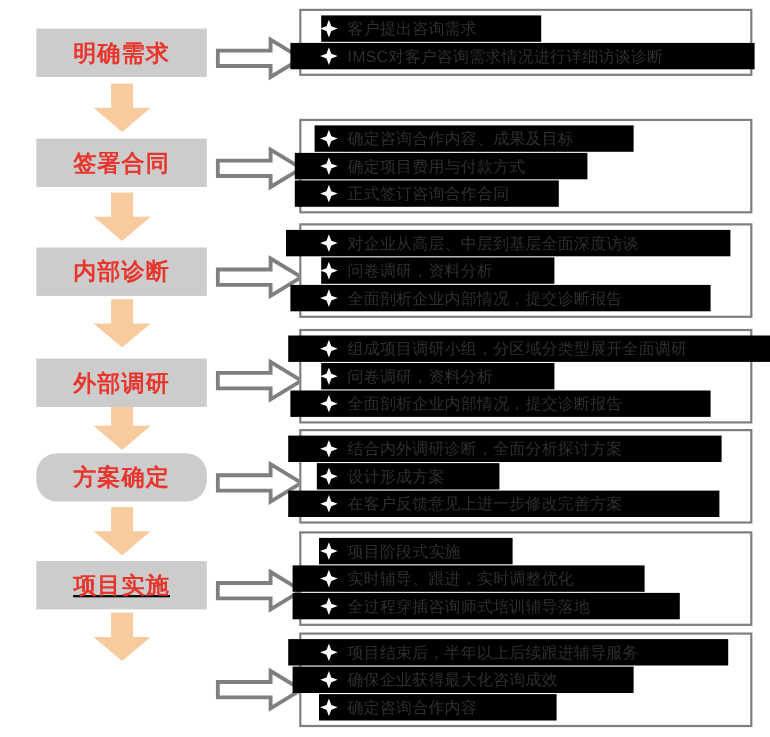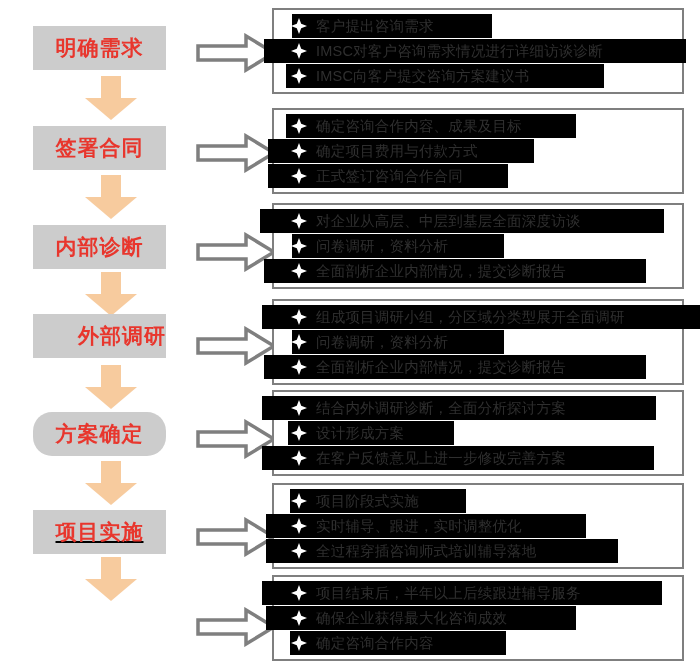--- a/index.html
+++ b/index.html
@@ -7,21 +7,21 @@
     width:700px;height:670px;
     background:#ffffff;
     font-family:"Liberation Sans","DejaVu Sans",sans-serif;
     overflow:hidden;
   }
   #flow{position:relative;width:700px;height:670px;}
 
   
   .stage{
     position:absolute;
-    left:33px;width:133px;height:44px;
+    left:33px;width:155px;height:44px;
     background:#cccccc;
     display:flex;align-items:center;justify-content:center;
   }
   .stage-label{
     color:#e8362d;
     font-size:21px;
     font-weight:bold;
     letter-spacing:1px;
     white-space:nowrap;
   }
@@ -131,29 +131,20 @@
         </div>
         <div class="row">
           <div class="bar" style="left: -10px; width: 422px;"></div>
           <div class="bullet">
             <svg width="16" height="16" viewBox="0 0 16 16">
               <path d="M8 0 L10.2 5.8 L16 8 L10.2 10.2 L8 16 L5.8 10.2 L0 8 L5.8 5.8 Z" fill="#ffffff"></path>
             </svg>
           </div>
           <span class="row-text">IMSC对客户咨询需求情况进行详细访谈诊断</span>
         </div>
-        <div class="row">
-          <div class="bar" style="left: 12px; width: 318px;"></div>
-          <div class="bullet">
-            <svg width="16" height="16" viewBox="0 0 16 16">
-              <path d="M8 0 L10.2 5.8 L16 8 L10.2 10.2 L8 16 L5.8 10.2 L0 8 L5.8 5.8 Z" fill="#ffffff"></path>
-            </svg>
-          </div>
-          <span class="row-text">IMSC向客户提交咨询方案建议书</span>
-        </div>
       </div>
     </div>
     <div class="stage" style="top: 126px;">
       <span class="stage-label">签署合同</span>
     </div>
     <div class="harrow" style="left: 196px; top: 133px;">
       <svg width="80" height="40" viewBox="0 0 80 40">
         <path d="M2 13 L50 13 L50 3 L78 20 L50 37 L50 27 L2 27 Z" fill="#ffffff" stroke="#7f7f7f" stroke-width="3.5" stroke-linejoin="miter"></path>
       </svg>
     </div>
@@ -220,21 +211,21 @@
           <div class="bar" style="left: -10px; width: 382px;"></div>
           <div class="bullet">
             <svg width="16" height="16" viewBox="0 0 16 16">
               <path d="M8 0 L10.2 5.8 L16 8 L10.2 10.2 L8 16 L5.8 10.2 L0 8 L5.8 5.8 Z" fill="#ffffff"></path>
             </svg>
           </div>
           <span class="row-text">全面剖析企业内部情况，提交诊断报告</span>
         </div>
       </div>
     </div>
-    <div class="stage" style="top: 314px; justify-content: flex-end;">
+    <div class="stage" style="top: 326px;">
       <span class="stage-label">外部调研</span>
     </div>
     <div class="harrow" style="left: 196px; top: 326px;">
       <svg width="80" height="40" viewBox="0 0 80 40">
         <path d="M2 13 L50 13 L50 3 L78 20 L50 37 L50 27 L2 27 Z" fill="#ffffff" stroke="#7f7f7f" stroke-width="3.5" stroke-linejoin="miter"></path>
       </svg>
     </div>
     <div class="panel" style="top: 299px;">
       <div class="rows">
         <div class="row">

